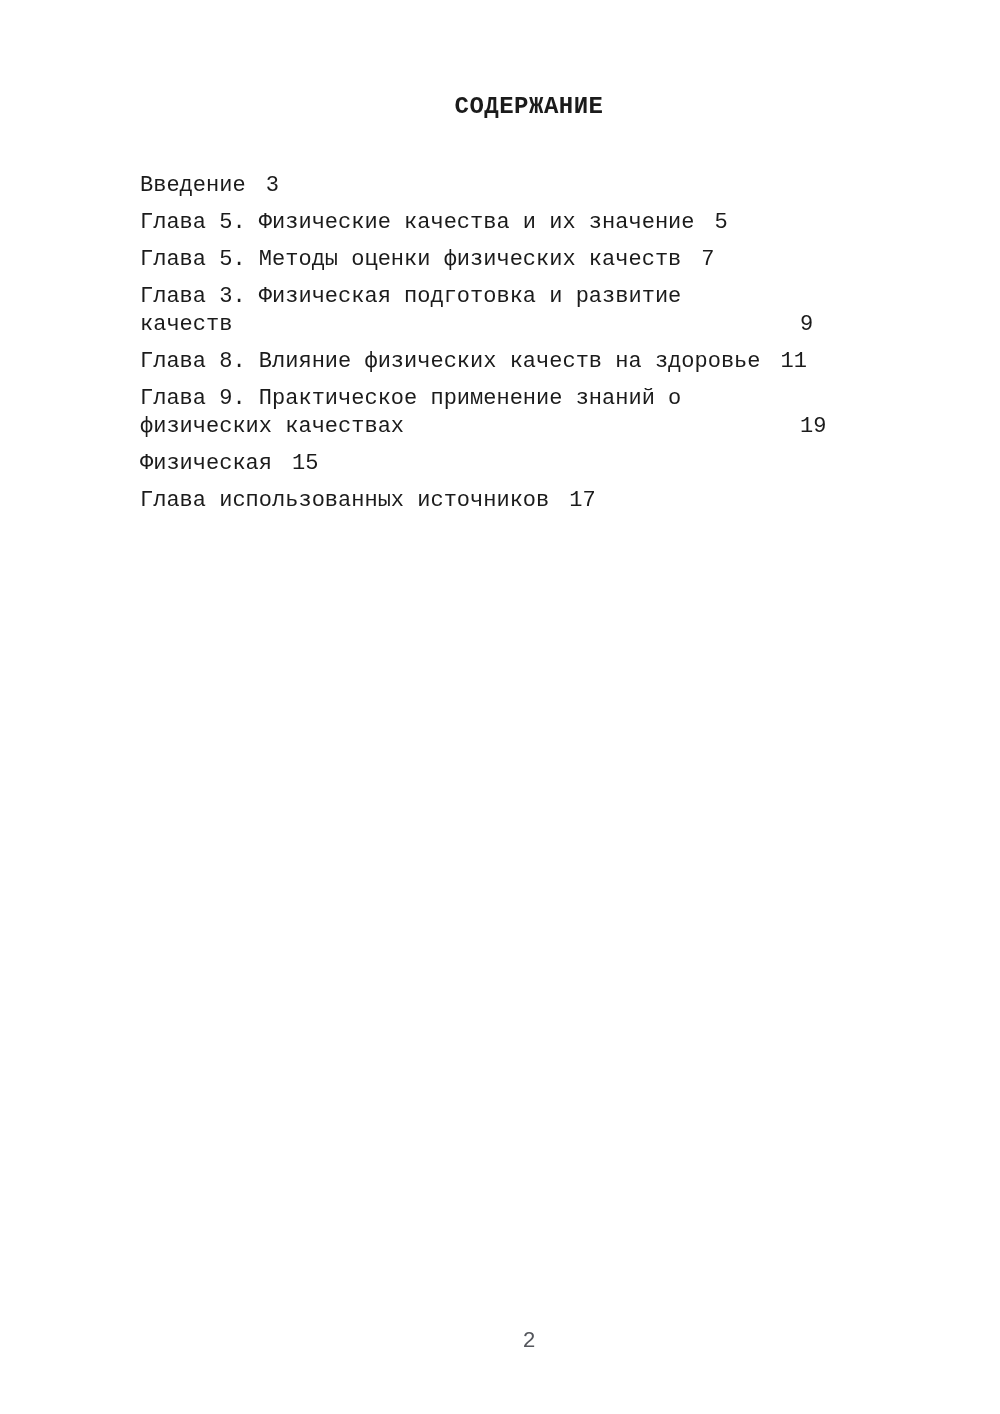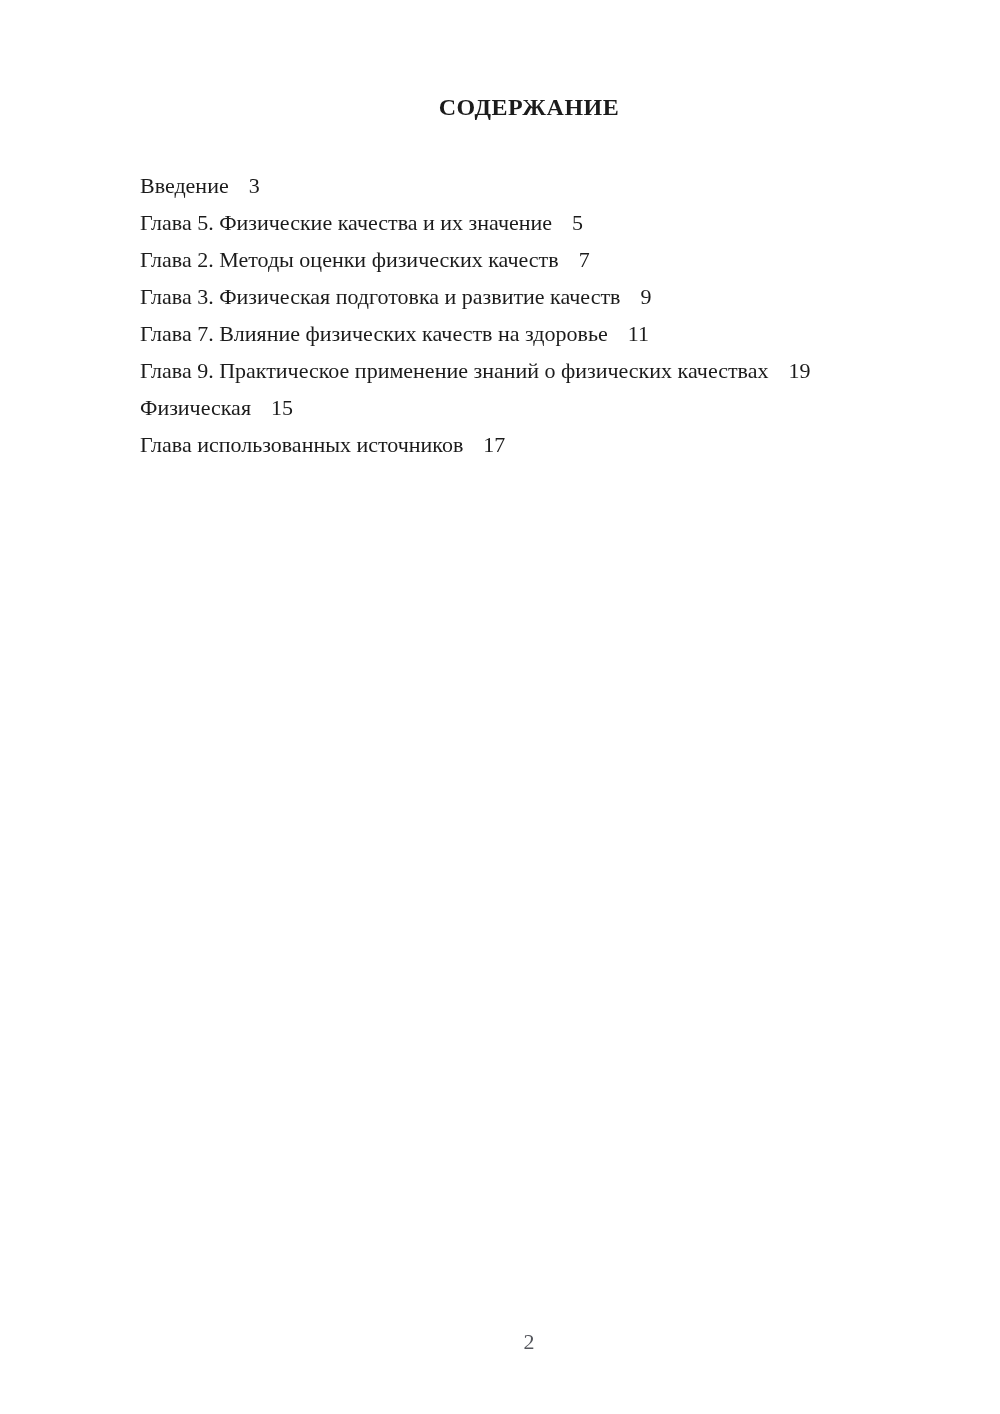--- a/index.html
+++ b/index.html
@@ -7,21 +7,21 @@
     padding: 0;
     background: #ffffff;
   }
   .page {
     position: relative;
     width: 1000px;
     height: 1414px;
     background: #ffffff;
     box-sizing: border-box;
     padding: 92px 82px 0 140px;
-    font-family: Liberation Serif, serif;
+    font-family: Liberation Mono, monospace;
     color: #1b1b1b;
     overflow: hidden;
   }
   .doc-title {
     margin: 0;
     font-size: 24px;
     line-height: 30px;
     font-weight: bold;
     text-align: center;
     letter-spacing: 0.5px;
@@ -73,31 +73,31 @@
     <span class="toc-label">Введение</span>
     <span class="toc-page">3</span>
   </div>
 
   <div class="toc-row">
     <span class="toc-label">Глава 5. Физические качества и их значение</span>
     <span class="toc-page">5</span>
   </div>
 
   <div class="toc-row">
-    <span class="toc-label">Глава 2. Методы оценки физических качеств</span>
+    <span class="toc-label">Глава 5. Методы оценки физических качеств</span>
     <span class="toc-page">7</span>
   </div>
 
   <div class="toc-row">
     <span class="toc-label">Глава 3. Физическая подготовка и развитие качеств</span>
     <span class="toc-page">9</span>
   </div>
 
   <div class="toc-row">
-    <span class="toc-label">Глава 7. Влияние физических качеств на здоровье</span>
+    <span class="toc-label">Глава 8. Влияние физических качеств на здоровье</span>
     <span class="toc-page">11</span>
   </div>
 
   <div class="toc-row">
     <span class="toc-label">Глава 9. Практическое применение знаний о физических качествах</span>
     <span class="toc-page">19</span>
   </div>
 
   <div class="toc-row">
     <span class="toc-label">Физическая</span>

